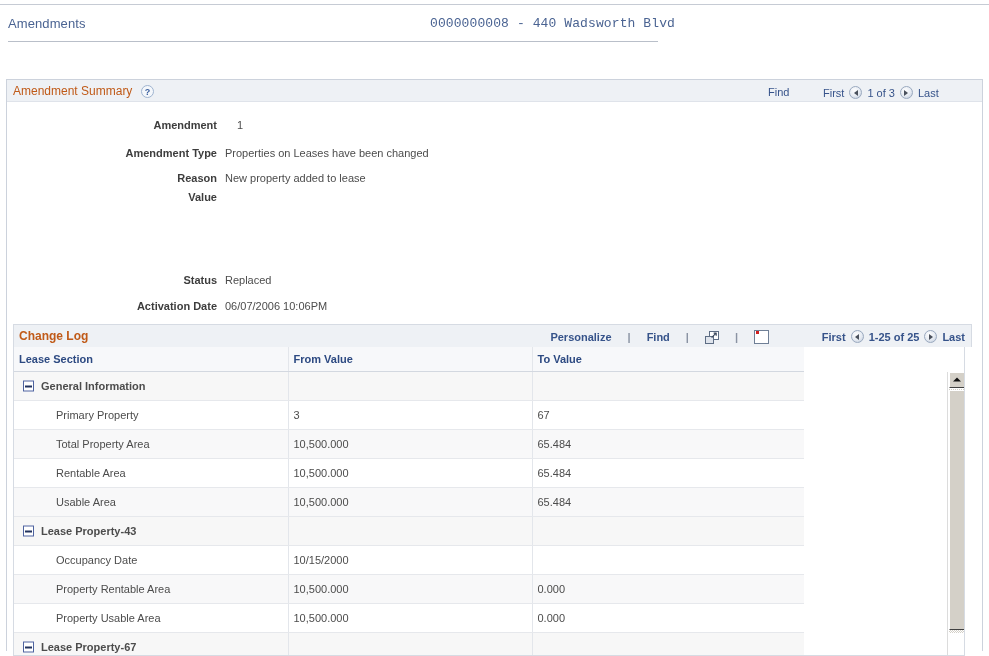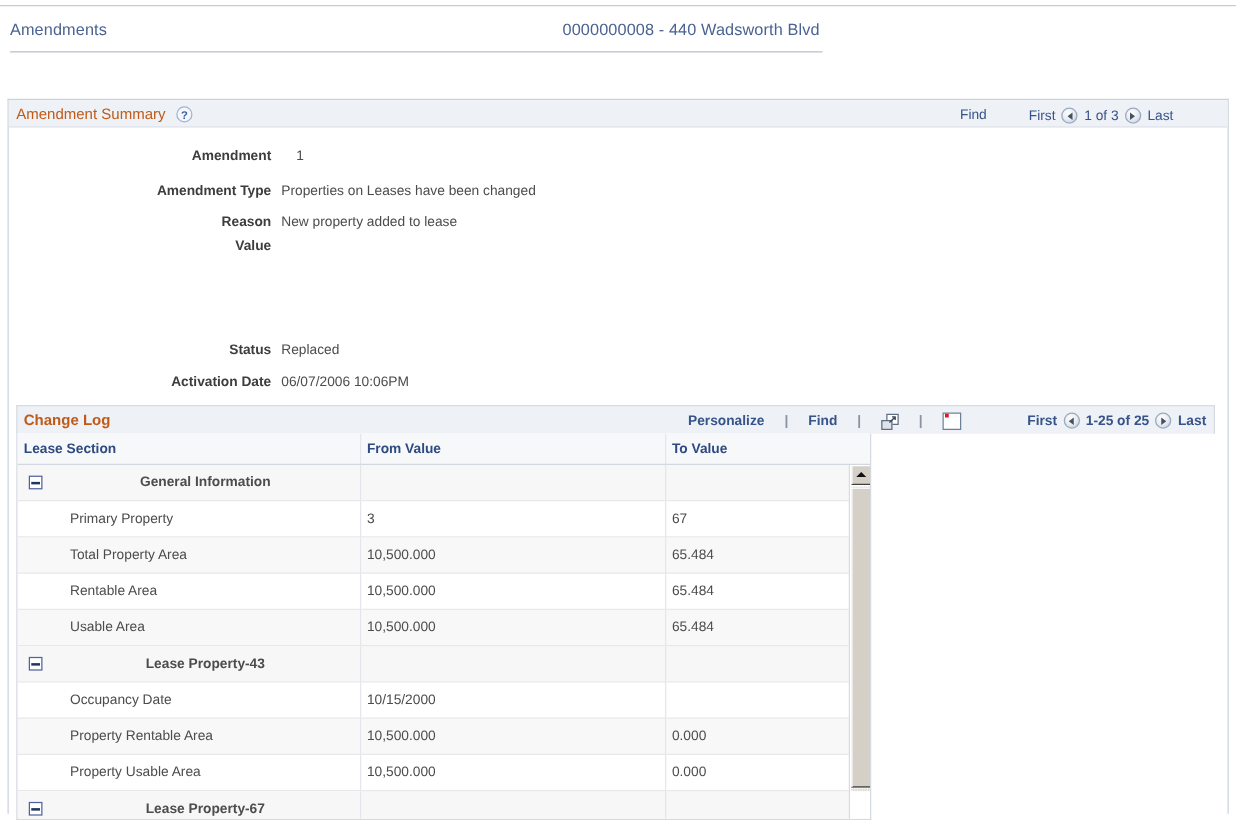--- a/index.html
+++ b/index.html
@@ -33,25 +33,26 @@
   #breadcrumb-title {
     position: absolute;
     left: 8px; top: 11px;
     font-size: 13px;
     color: #4a6392;
     letter-spacing: 0.1px;
     white-space: nowrap;
   }
   #record-title {
     position: absolute;
-    left: 450px; top: 11px;
+    left: 430px; top: 11px;
     font-size: 13px;
     color: #4a6392;
     letter-spacing: 0.1px;
     white-space: nowrap;
+    font-family: Liberation Mono, monospace;
   }
   #header-rule {
     position: absolute;
     left: 8px; top: 36px;
     width: 650px; height: 1px;
     background: #b9bfc9;
   }
 
   
   #summary-panel {
@@ -285,21 +286,21 @@
     position: absolute;
     right: 6px; top: 5px;
     display: flex;
     align-items: center;
     gap: 5px;
   }
 
   
   #grid-wrap {
     position: relative;
-    width: 684px;
+    width: 952px;
     height: 309px;
     border: 1px solid #d6dbe3;
     border-top: none;
     box-sizing: border-box;
     overflow: hidden;
     background: #ffffff;
   }
   table.grid {
     border-collapse: collapse;
     table-layout: fixed;
@@ -340,21 +341,20 @@
 
   tr.row-group td { background: #f7f7f7; }
   tr.row-alt  td  { background: #f8f8f9; }
   tr.row-norm td  { background: #ffffff; }
 
   .group-cell {
     position: relative;
     padding-left: 27px !important;
     font-weight: bold;
     color: #2f2f2f;
-    text-align: center;
   }
   .toggle-box {
     position: absolute;
     left: 9px; top: 50%;
     transform: translateY(-50%);
     width: 11px; height: 11px;
     border: 1px solid #4e63a0;
     background: #ffffff;
     box-sizing: border-box;
   }

